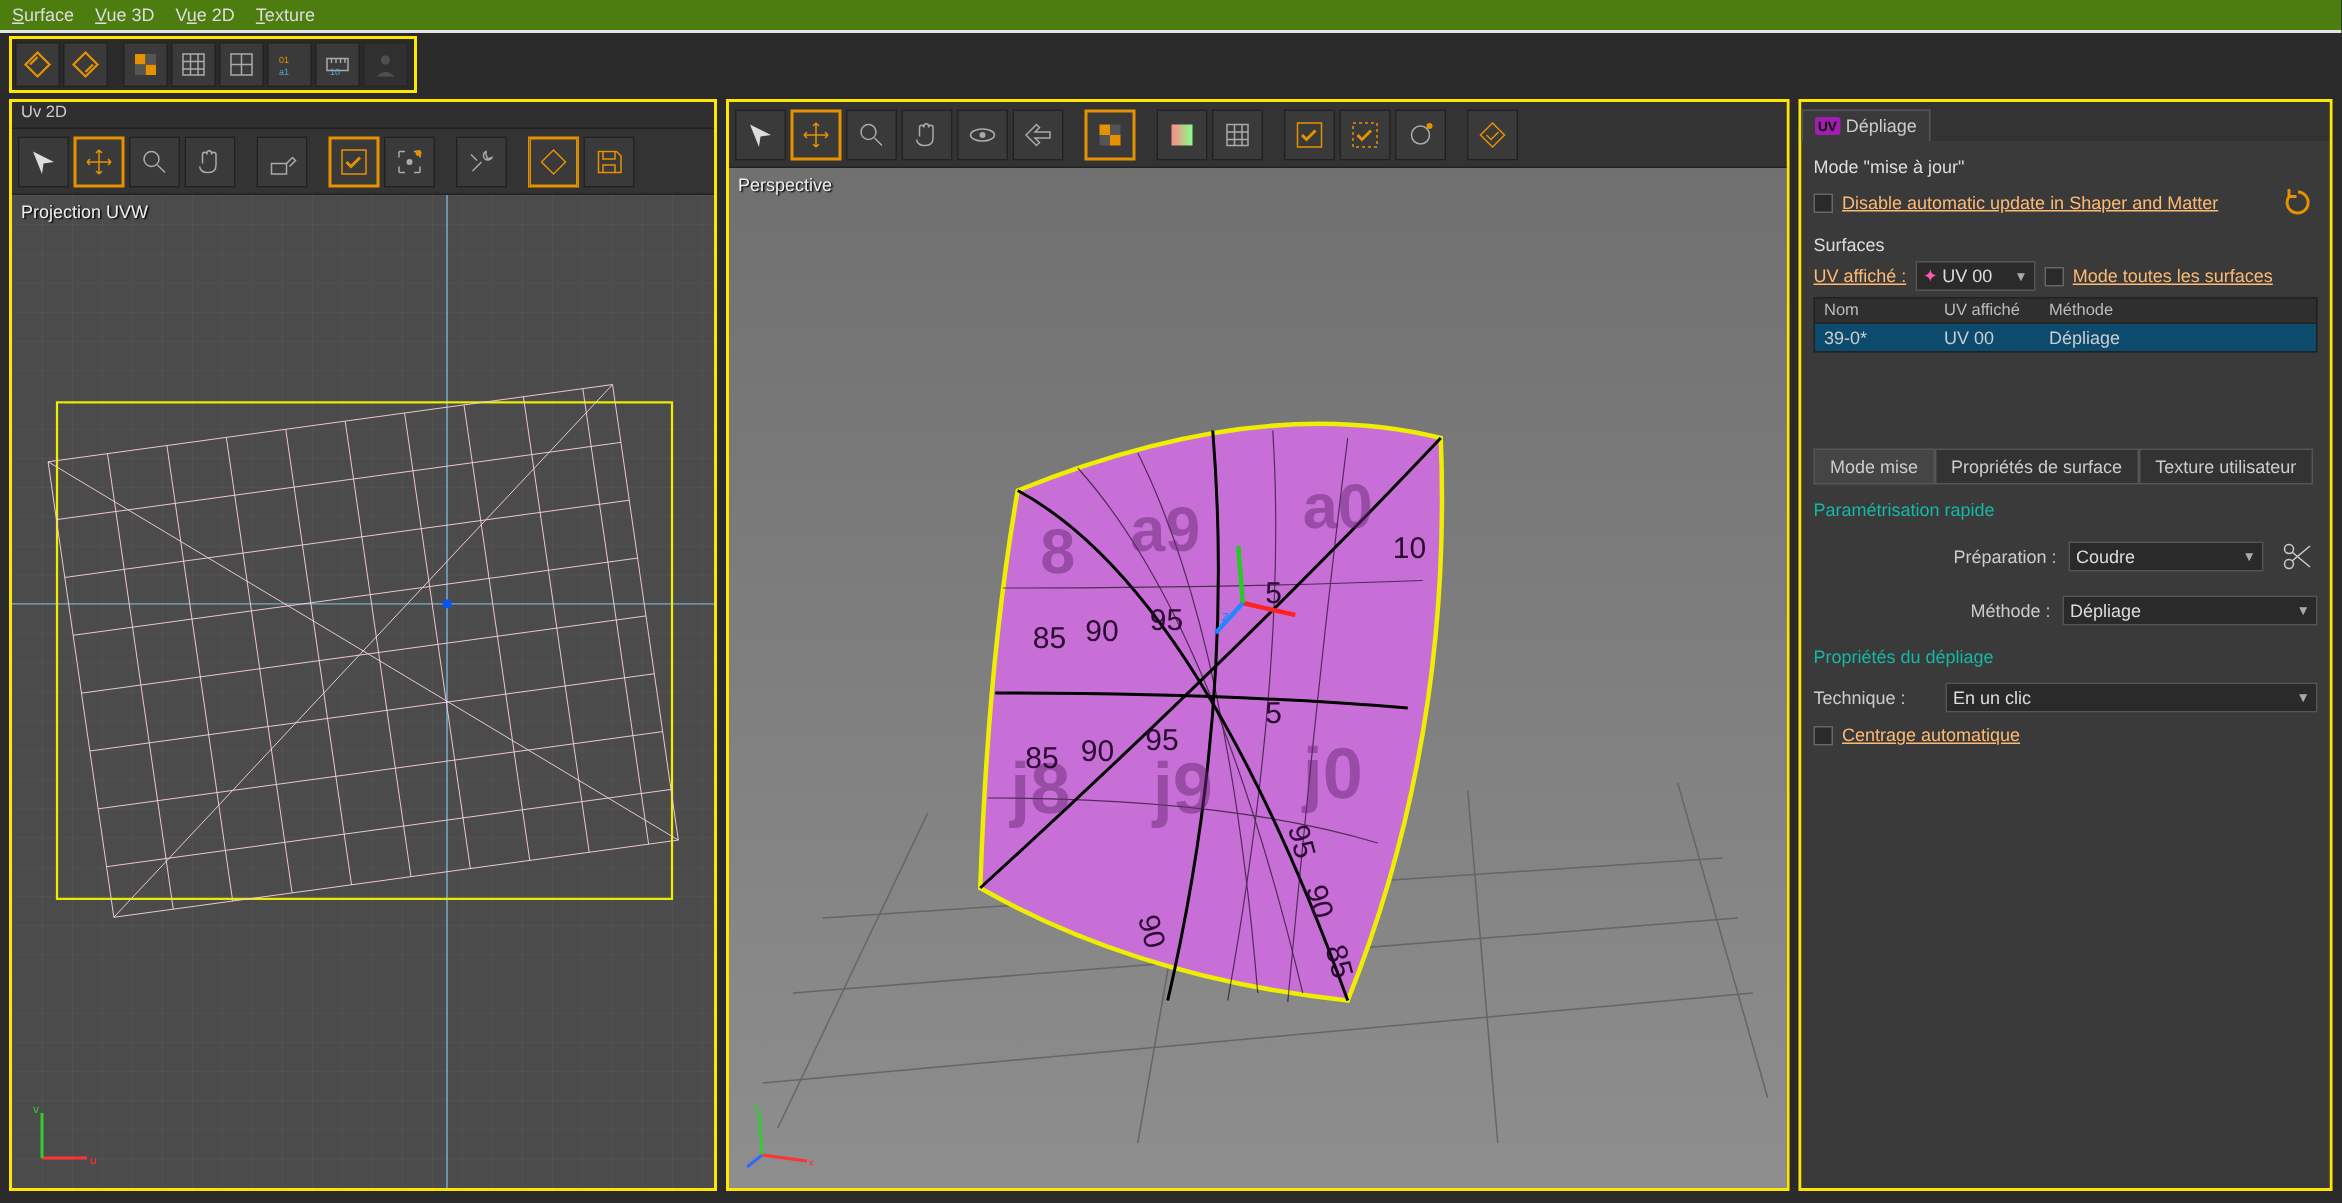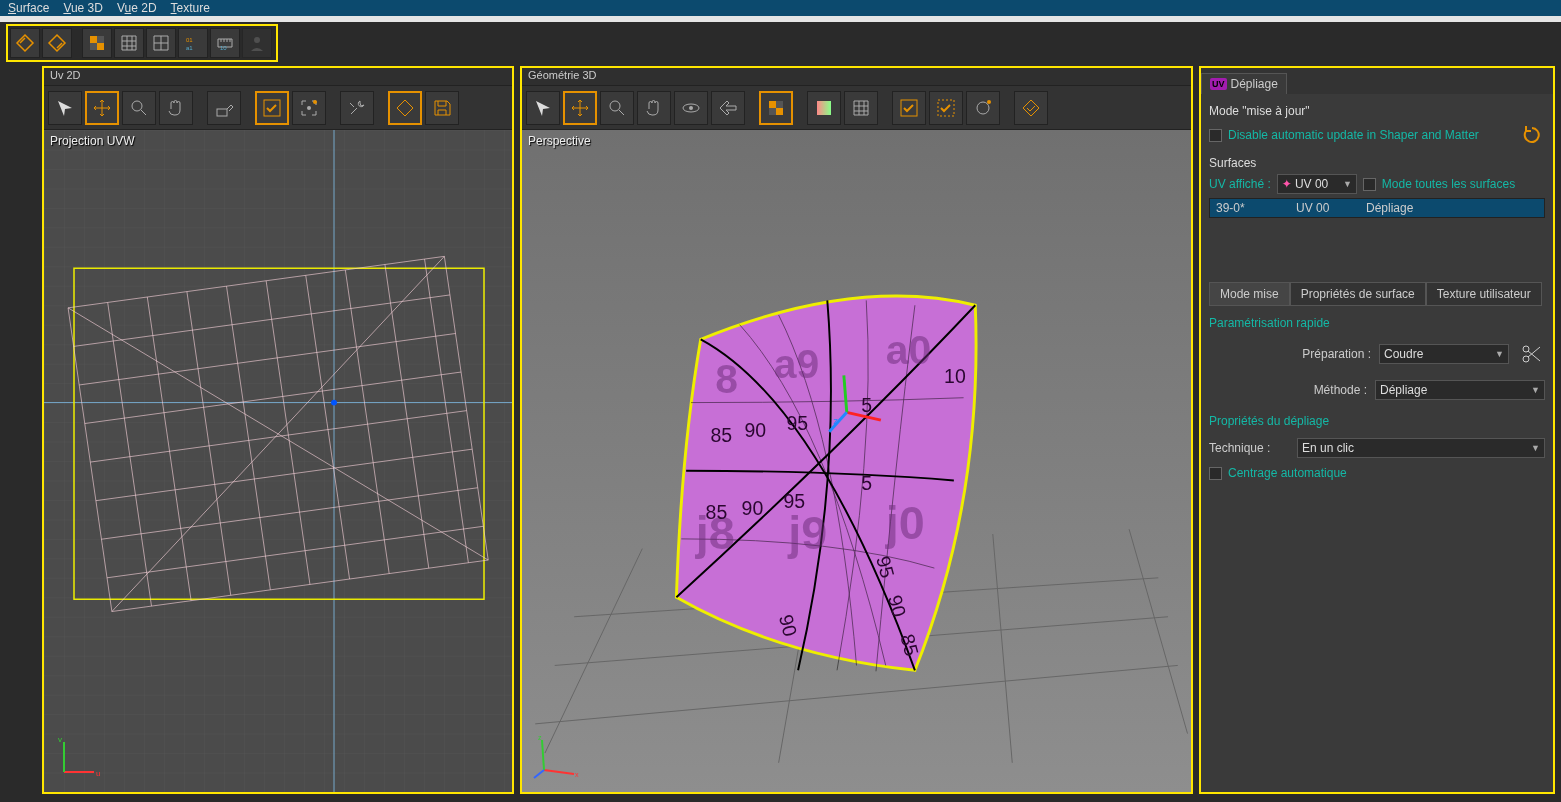--- a/index.html
+++ b/index.html
@@ -1,43 +1,43 @@
 <!DOCTYPE html>
 <html><head>
 <meta charset="utf-8">
 <style>
   * { box-sizing: border-box; margin: 0; padding: 0; font-family: "Segoe UI", Arial, sans-serif; }
   body { background: #2a2a2a; width: 1561px; height: 802px; overflow: hidden; color: #ccc; font-size: 12px; }
-  .menubar { height: 22px; background: #0c4a6e; display: flex; align-items: center; padding: 0 8px; gap: 14px; border-bottom: 6px solid #e5e5e5; }
+  .menubar { height: 22px; background: #4d7c0f; display: flex; align-items: center; padding: 0 8px; gap: 14px; border-bottom: 2px solid #e5e5e5; }
   .menubar span { color: #ddd; cursor: pointer; }
   .menubar span u { text-decoration: underline; }
   .toolbar-main { height: 38px; margin: 2px 6px 4px 6px; border: 2px solid #ffe600; display: flex; align-items: center; padding: 2px; gap: 2px; width: 272px; }
   .tbtn { width: 30px; height: 30px; background: #3a3a3a; display: flex; align-items: center; justify-content: center; border: 1px solid #222; cursor: pointer; }
   .tbtn svg { width: 20px; height: 20px; }
-  .layout { display: flex; gap: 6px; padding: 0 6px 6px 6px; height: calc(100% - 68px); margin-left: 36px; }
+  .layout { display: flex; gap: 6px; padding: 0 6px 6px 6px; height: calc(100% - 68px); }
   .panel { border: 2px solid #ffe600; background: #3a3a3a; display: flex; flex-direction: column; }
   .panel-uv { width: 472px; }
   .panel-geo { flex: 1; }
   .panel-right { width: 356px; }
   .panel-title { height: 18px; background: #2f2f2f; padding: 1px 6px; font-size: 11px; color: #ccc; border-bottom: 1px solid #222; }
   .panel-toolbar { height: 44px; background: #333; display: flex; align-items: center; padding: 3px 4px; gap: 3px; border-bottom: 1px solid #222; }
   .tbtn-sm { width: 34px; height: 34px; background: #3a3a3a; display:flex; align-items:center; justify-content:center; border:1px solid #222; cursor:pointer; }
   .tbtn-sm.hl { border: 1px solid #e69100; box-shadow: inset 0 0 0 1px #e69100; }
   .tbtn-sm svg { width: 22px; height: 22px; }
   .sep { width: 8px; }
   .viewport { flex: 1; position: relative; background: linear-gradient(#6a6a6a,#8a8a8a); overflow:hidden; }
   .vp-label { position: absolute; top: 4px; left: 6px; color: #eee; font-size: 12px; text-shadow: 1px 1px 1px #000; }
   .uv-grid { position:absolute; inset:0; background:#4f4f4f; }
   .axis-gizmo { position:absolute; bottom:10px; left:10px; width:50px; height:50px; }
   .right-tabs { display:flex; height:26px; background:#333; align-items:flex-end; }
   .right-tab { display:flex; align-items:center; gap:4px; padding:3px 8px; background:#3a3a3a; border:1px solid #555; border-bottom:none; font-size:12px; cursor:pointer; }
   .right-body { flex:1; background:#3a3a3a; padding:6px 8px; display:flex; flex-direction:column; gap:4px; overflow:auto; }
   .section-title { font-size:12px; color:#ddd; margin-top:4px; }
   .row { display:flex; align-items:center; gap:6px; font-size:12px; }
-  .row label { color:#14b8a6; }
+  .row label { color:#fdba74;text-decoration:underline; }
   .select { background:#2a2a2a; border:1px solid #555; color:#ddd; height:20px; font-size:12px; padding:0 4px; cursor:pointer; display:flex; align-items:center; justify-content:space-between; }
   .select .arrow { font-size:9px; color:#aaa; margin-left:6px; }
   .checkbox { width:13px; height:13px; border:1px solid #666; background:#2a2a2a; display:inline-block; cursor:pointer; }
   .table { border:1px solid #222; background:#2f2f2f; }
   .thead { display:flex; font-size:11px; color:#bbb; border-bottom:1px solid #222; }
   .thead div, .trow div { padding:2px 6px; }
   .trow { display:flex; font-size:12px; background:#0c4a6e; }
   .col-nom { width:80px; }
   .col-uv { width:70px; }
   .col-meth { flex:1; }
@@ -206,21 +206,20 @@
       <svg class="axis-gizmo" viewBox="0 0 50 50">
           <line x1="10" y1="40" x2="40" y2="40" stroke="#f33" stroke-width="2"></line>
           <line x1="10" y1="40" x2="10" y2="10" stroke="#3c3" stroke-width="2"></line>
           <text x="42" y="44" font-size="8" fill="#f33">u</text>
           <text x="4" y="10" font-size="8" fill="#3c3">v</text>
         </svg>
     </div>
   </div>
 
   <div class="panel panel-geo">
-    <div class="panel-title">Géométrie 3D</div>
     <div class="panel-toolbar">
       <div class="tbtn-sm">
           <svg viewBox="0 0 22 22">
             <path d="M4 4 L18 11 L11 12 L10 19 Z" fill="#ddd"></path>
           </svg>
         </div>
       <div class="tbtn-sm hl">
           <svg viewBox="0 0 22 22">
             <path d="M11 3v16 M3 11h16 M11 3l-2 2 M11 3l2 2 M11 19l-2-2 M11 19l2-2 M3 11l2-2 M3 11l2 2 M19 11l-2-2 M19 11l-2 2" stroke="#e69100" fill="none"></path>
           </svg>
@@ -399,20 +398,25 @@
               <span style="color:#f5a">✦</span>
               <span>UV 00</span>
             </span>
             <span class="arrow">▼</span>
         </div>
         <span class="checkbox"></span>
         <label>Mode toutes les surfaces</label>
       </div>
 
       <div class="table">
+        <div class="thead">
+          <div class="col-nom">Nom</div>
+          <div class="col-uv">UV affiché</div>
+          <div class="col-meth">Méthode</div>
+        </div>
         <div class="trow">
           <div class="col-nom">39-0*</div>
           <div class="col-uv">UV 00</div>
           <div class="col-meth">Dépliage</div>
         </div>
       </div>
 
       <div class="tabs2">
         <div class="tab2 active">Mode mise</div>
         <div class="tab2">Propriétés de surface</div>

